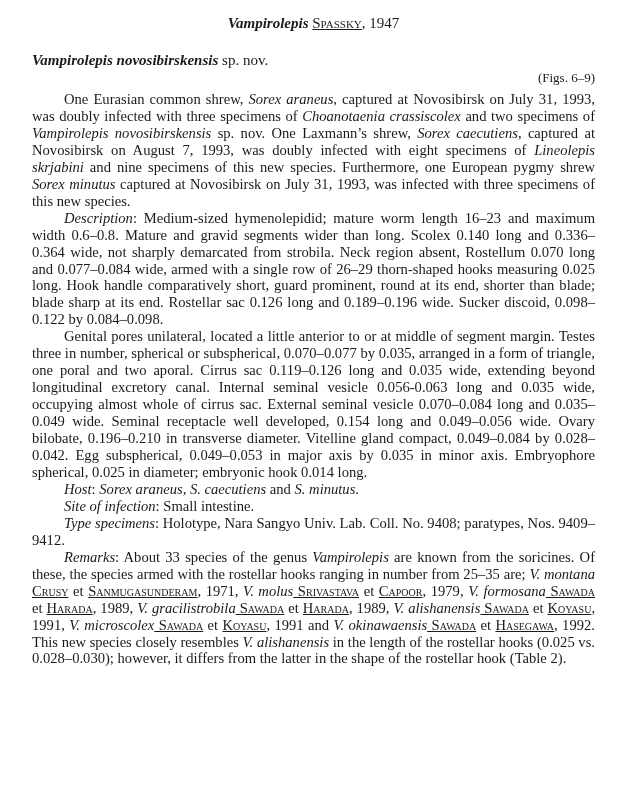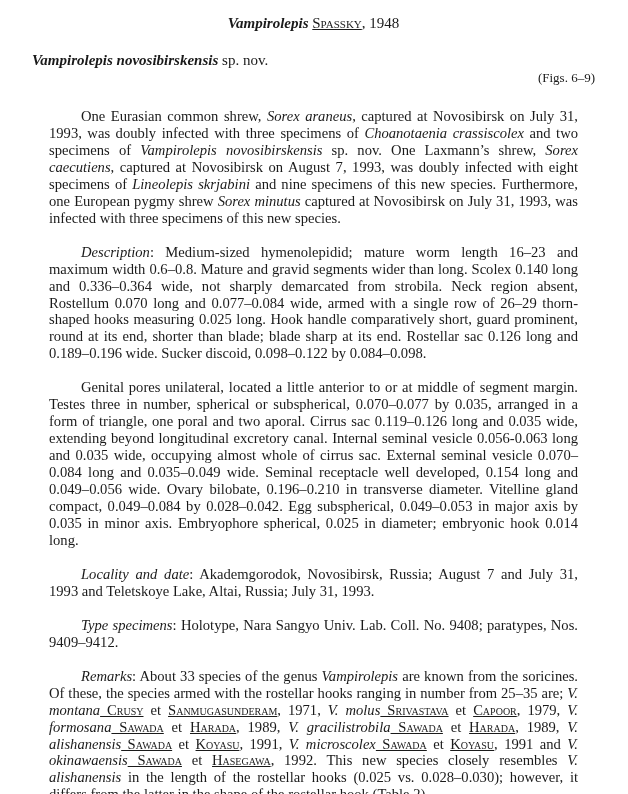--- a/index.html
+++ b/index.html
@@ -19,46 +19,47 @@
   }
   .figs {
     position: absolute; top: 70px; left: 0; width: 563px; text-align: right;
     font-size: 13px; line-height: 16px;
   }
   .body {
     position: absolute; top: 91px; left: 0; width: 563px;
     font-size: 14.6px; line-height: 16.95px;
     text-align: justify;
   }
-  .body p { margin: 17px; text-indent: 32px; }
+  .body p { margin: 0; text-indent: 32px; }
   .sc { font-variant: small-caps; text-decoration: underline; }
   i { }
   b { font-weight: bold; }
 </style>
 </head>
 <body>
 
 <div class="page">
 
-  <div class="genus-heading"><b><i>Vampirolepis</i></b> <span class="sc">Spassky</span><span>, 1948</span></div>
+  <div class="genus-heading"><b><i>Vampirolepis</i></b> <span class="sc">Spassky</span><span>, 1947</span></div>
 
   <div class="species-heading"><b><i>Vampirolepis novosibirskensis</i></b><span> sp. nov.</span></div>
 
   <div class="figs">(Figs. 6–9)</div>
 
   <div class="body">
 
     <p><span>One Eurasian common shrew, </span><i>Sorex araneus</i><span>, captured at Novosibirsk on July 31, 1993, was doubly infected with three specimens of </span><i>Choanotaenia crassiscolex</i><span> and two specimens of </span><i>Vampirolepis novosibirskensis</i><span> sp. nov.  One Laxmann’s shrew, </span><i>Sorex caecutiens</i><span>, captured at Novosibirsk on August 7, 1993, was doubly infected with eight specimens of </span><i>Lineolepis skrjabini</i><span> and nine specimens of this new species. Furthermore, one European pygmy shrew </span><i>Sorex minutus</i><span> captured at Novosibirsk on July 31, 1993, was infected with three specimens of this new species.</span></p>
 
     <p><i>Description</i><span>:  Medium-sized hymenolepidid; mature worm length 16–23 and maximum width 0.6–0.8.  Mature and gravid segments wider than long.  Scolex 0.140 long and 0.336–0.364 wide, not sharply demarcated from strobila.  Neck region absent, Rostellum 0.070 long and 0.077–0.084 wide, armed with a single row of 26–29 thorn-shaped hooks measuring 0.025 long.  Hook handle comparatively short, guard prominent, round at its end, shorter than blade; blade sharp at its end. Rostellar sac 0.126 long and 0.189–0.196 wide.  Sucker discoid, 0.098–0.122 by 0.084–0.098.</span></p>
 
     <p><span>Genital pores unilateral, located a little anterior to or at middle of segment margin.  Testes three in number, spherical or subspherical, 0.070–0.077 by 0.035, arranged in a form of triangle, one poral and two aporal.  Cirrus sac 0.119–0.126 long and 0.035 wide, extending beyond longitudinal excretory canal.  Internal seminal vesicle 0.056-0.063 long and 0.035 wide, occupying almost whole of cirrus sac. External seminal vesicle 0.070–0.084 long and 0.035–0.049 wide.  Seminal receptacle well developed, 0.154 long and 0.049–0.056 wide.  Ovary bilobate, 0.196–0.210 in transverse diameter.  Vitelline gland compact, 0.049–0.084 by 0.028–0.042.  Egg subspherical, 0.049–0.053 in major axis by 0.035 in minor axis.  Embryophore spherical, 0.025 in diameter; embryonic hook 0.014 long.</span></p>
 
+    <p><i>Host</i><span>:   </span><i>Sorex araneus, S. caecutiens</i><span> and </span><i>S. minutus</i><span>.</span></p>
 
+    <p><i>Site of infection</i><span>:   Small intestine.</span></p>
 
-    <p><i>Locality and date</i><span>:   Akademgorodok, Novosibirsk, Russia; August 7 and July 31, 1993 and Teletskoye Lake, Altai, Russia; July 31, 1993.</span></p>
 
     <p><i>Type specimens</i><span>:   Holotype, Nara Sangyo Univ. Lab. Coll. No. 9408; paratypes, Nos. 9409–9412.</span></p>
 
     <p><i>Remarks</i><span>:  About 33 species of the genus </span><i>Vampirolepis</i><span> are known from the soricines.  Of these, the species armed with the rostellar hooks ranging in number from 25–35 are; </span><i>V. montana</i><span class="sc"> Crusy</span><span> et </span><span class="sc">Sanmugasunderam</span><span>, 1971, </span><i>V. molus</i><span class="sc"> Srivastava</span><span> et </span><span class="sc">Capoor</span><span>, 1979, </span><i>V. formosana</i><span class="sc"> Sawada</span><span> et </span><span class="sc">Harada</span><span>, 1989, </span><i>V. gracilistrobila</i><span class="sc"> Sawada</span><span> et </span><span class="sc">Harada</span><span>, 1989, </span><i>V. alishanensis</i><span class="sc"> Sawada</span><span> et </span><span class="sc">Koyasu</span><span>, 1991, </span><i>V. microscolex</i><span class="sc"> Sawada</span><span> et </span><span class="sc">Koyasu</span><span>, 1991 and </span><i>V. okinawaensis</i><span class="sc"> Sawada</span><span> et </span><span class="sc">Hasegawa</span><span>, 1992.  This new species closely resembles </span><i>V. alishanensis</i><span> in the length of the rostellar hooks (0.025 vs. 0.028–0.030); however, it differs from the latter in the shape of the rostellar hook (Table 2).</span></p>
 
   </div>
 </div>
 
 </body></html>

